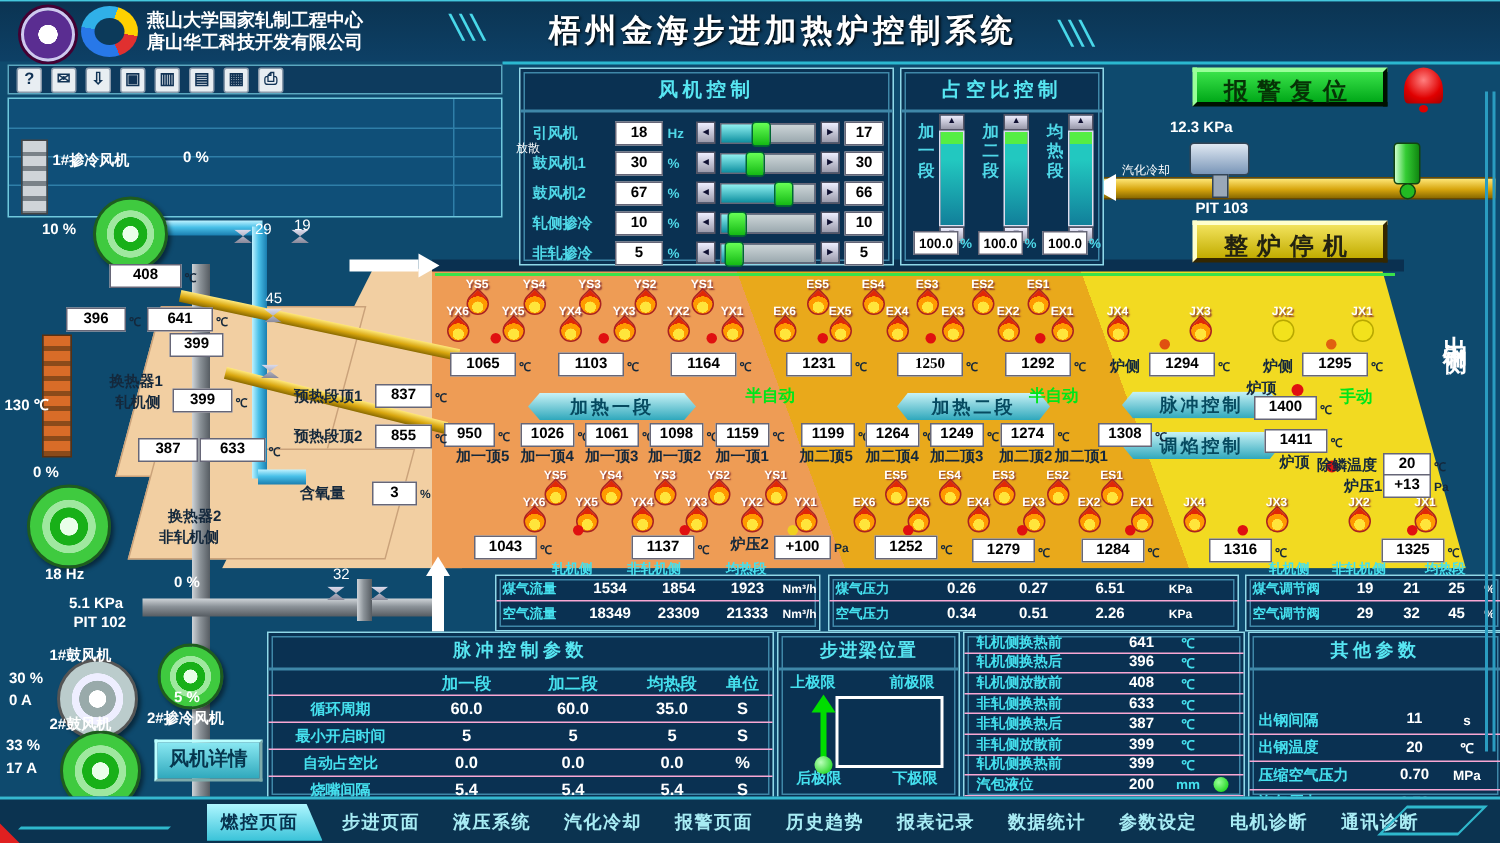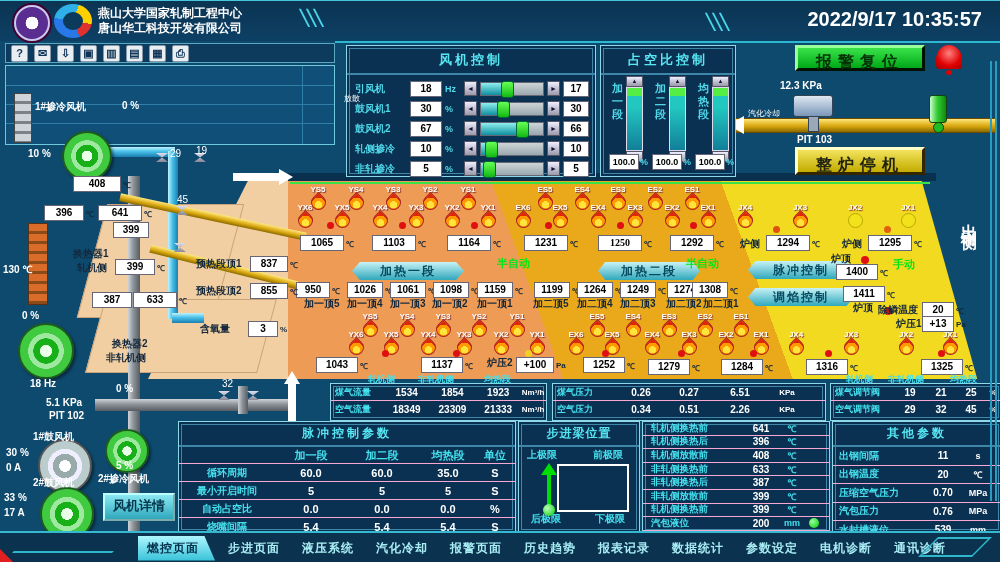--- a/index.html
+++ b/index.html
@@ -111,22 +111,22 @@
 <body>
 
 <div id="root">
 
   <div id="hdr">
     <div class="logo1"></div>
     <div class="logo2"></div>
     <div class="abs org" style="left:98px;top:5px">燕山大学国家轧制工程中心</div>
     <div class="abs org" style="left:98px;top:20px">唐山华工科技开发有限公司</div>
     <div class="abs dec" style="left:300px;top:8px">╲╲╲</div>
+    <div id="title">梧州金海步进加热炉控制系统</div>
     <div class="abs dec" style="left:706px;top:12px">╲╲╲</div>
-    <div id="dt">2022/9/17 10:35:57</div>
   </div>
   <div id="hdr-line"></div>
 
   <div id="tbar">
       <div class="ticon">?</div>
       <div class="ticon">✉</div>
       <div class="ticon">⇩</div>
       <div class="ticon">▣</div>
       <div class="ticon">▥</div>
       <div class="ticon">▤</div>
@@ -434,21 +434,21 @@
           <div class="tv" style="width: 36px; font-size: 10px;">200</div>
           <div class="tl" style="width: 26px; font-size: 9px; text-align: center;">mm</div>
           <div class="gdot"></div>
         </div>
       </div>
   </div>
 
   <div class="panel" style="left:832px;top:420px;width:168px;height:110px">
     <div class="ptitle" style="font-size:12px;padding:3px 0">其他参数</div>
     <div id="otherbody">
-        <div class="trow tline" style="height: 17.5px;">
+        <div class="trow tline" style="height: 17.5px; margin-top: 24px;">
           <div class="tl" style="width: 86px; font-size: 10px; padding-left: 6px;">出钢间隔</div>
           <div class="tv" style="width: 36px; font-size: 10px;">11</div>
           <div class="tv" style="width: 34px; font-size: 9px;">s</div>
         </div>
         <div class="trow tline" style="height: 17.5px;">
           <div class="tl" style="width: 86px; font-size: 10px; padding-left: 6px;">出钢温度</div>
           <div class="tv" style="width: 36px; font-size: 10px;">20</div>
           <div class="tv" style="width: 34px; font-size: 9px;">℃</div>
         </div>
         <div class="trow tline" style="height: 17.5px;">
@@ -782,21 +782,21 @@
         <div class="vu">℃</div>
       </div>
       <div class="vwrap" style="left: 620px; top: 281px;">
         <div class="vb" style="width: 34px;">1249</div>
         <div class="vu">℃</div>
       </div>
       <div class="vwrap" style="left: 667px; top: 281px;">
         <div class="vb" style="width: 34px;">1274</div>
         <div class="vu">℃</div>
       </div>
-      <div class="vwrap" style="left: 692px; top: 281px;">
+      <div class="vwrap" style="left: 732px; top: 281px;">
         <div class="vb" style="width: 34px;">1308</div>
         <div class="vu">℃</div>
       </div>
       <div class="vwrap" style="left: 836px; top: 263px;">
         <div class="vb" style="width: 40px;">1400</div>
         <div class="vu">℃</div>
       </div>
       <div class="vwrap" style="left: 843px; top: 285px;">
         <div class="vb" style="width: 40px;">1411</div>
         <div class="vu">℃</div>

